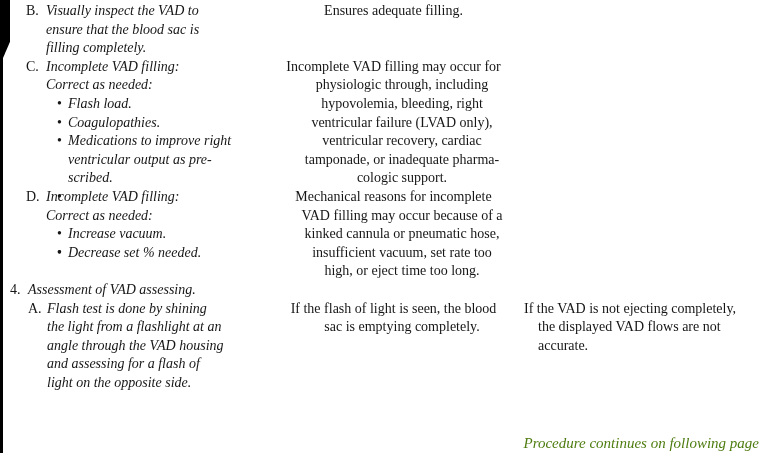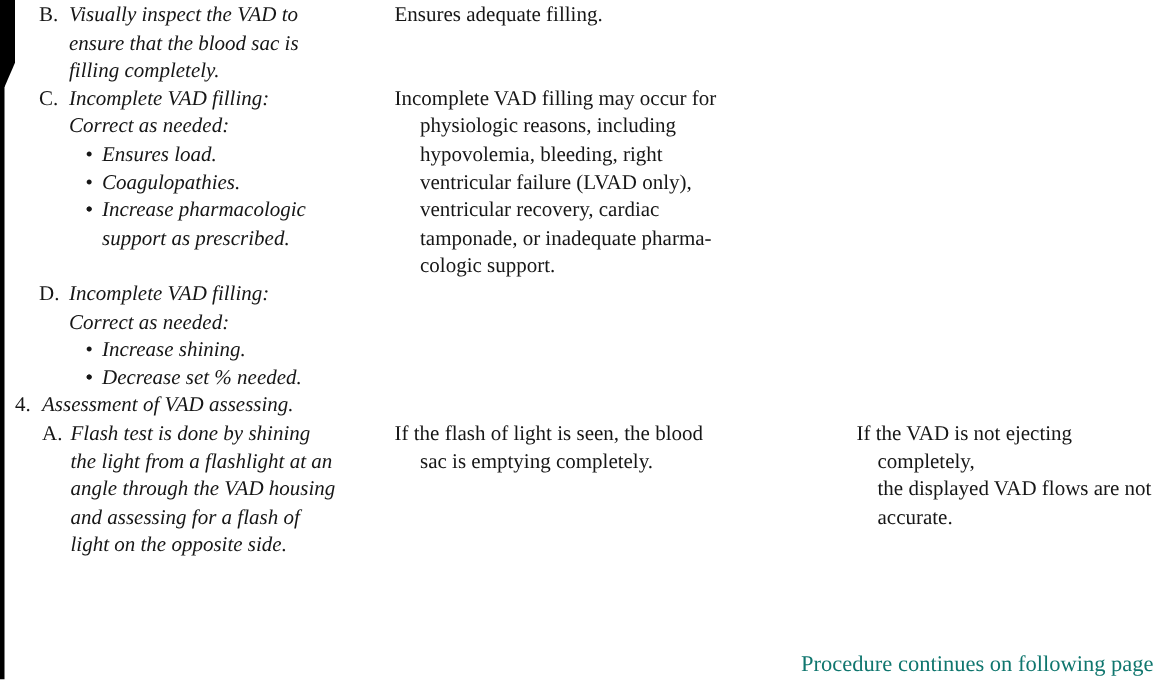--- a/index.html
+++ b/index.html
@@ -14,50 +14,51 @@
     box-sizing: border-box;
     padding-top: 2px;
     font-family: "Liberation Serif", "DejaVu Serif", serif;
     font-size: 14px;
     line-height: 18.6px;
     color: #161616;
   }
   .row { display: flex; align-items: flex-start; }
   .col-steps { width: 253px; margin-left: 10px; flex: none; }
   .col-rationale { width: 261px; flex: none; }
-  .col-considerations { flex: 1; min-width: 0; padding-right: 2px; margin-left: 47px; }
+  .col-considerations { flex: 1; min-width: 0; padding-right: 2px; }
 
   .lines { white-space: pre-line; font-style: italic; }
 
   
-  .hang17 { padding-left: 17px; text-indent: -17px; white-space: pre-line; }
+  .hang17 { padding-left: 17px; text-indent: -17px; white-space: pre-line; text-align: center; }
   .hang14 { padding-left: 14px; text-indent: -14px; white-space: pre-line; }
 
   
   .lettered { position: relative; padding-left: 36px; }
   .lettered > .marker { position: absolute; left: 16px; top: 0; }
 
   
   .sublettered { position: relative; padding-left: 37px; }
   .sublettered > .marker { position: absolute; left: 18px; top: 0; }
 
   
   .numbered { position: relative; padding-left: 18px; }
   .numbered > .marker { position: absolute; left: 0; top: 0; }
 
   
   .bullet-item { position: relative; padding-left: 58px; }
   .bullet-item > .bmark { position: absolute; left: 47px; top: 0; }
 
   .footer {
     position: absolute;
-    top: 435px; right: 2px;
+    top: 435px; right: 12px;
     font-family: "Liberation Serif", "DejaVu Serif", serif;
+    font-style: italic;
     font-size: 15px;
-    color: #0f766e;
+    color: #4d7c0f;
   }
 
   
   .bar-thin  { position: absolute; left: 0; top: 0; width: 3px; height: 453px; background: #000; }
   .bar-thick { position: absolute; left: 0; top: 0; width: 10px; height: 58px; background: #000;
                clip-path: polygon(0 0, 100% 0, 100% 72%, 30% 100%, 0 100%); }
 </style>
 </head>
 <body>
 
@@ -83,65 +84,73 @@
 
   <div class="row">
     <div class="col-steps">
       <div class="lettered">
         <span class="marker">C.</span>
         <div class="lines">Incomplete VAD filling:
 Correct as needed:</div>
       </div>
       <div class="bullet-item">
         <span class="bmark">•</span>
-        <div class="lines">Ensures load.</div>
+        <div class="lines">Flash load.</div>
       </div>
       <div class="bullet-item">
         <span class="bmark">•</span>
         <div class="lines">Coagulopathies.</div>
       </div>
       <div class="bullet-item">
         <span class="bmark">•</span>
+        <div class="lines">Medications to improve right
+ventricular output as pre-
+scribed.</div>
       </div>
       <div class="bullet-item">
         <span class="bmark">•</span>
-        <div class="lines">Increase pharmacologic
-support as prescribed.</div>
       </div>
     </div>
     <div class="col-rationale">
       <div class="hang17">Incomplete VAD filling may occur for
-physiologic reasons, including
+physiologic through, including
 hypovolemia, bleeding, right
 ventricular failure (LVAD only),
 ventricular recovery, cardiac
 tamponade, or inadequate pharma-
 cologic support.</div>
     </div>
     <div class="col-considerations"></div>
   </div>
 
   <div class="row">
     <div class="col-steps">
       <div class="lettered">
         <span class="marker">D.</span>
         <div class="lines">Incomplete VAD filling:
 Correct as needed:</div>
       </div>
       <div class="bullet-item">
         <span class="bmark">•</span>
-        <div class="lines">Increase shining.</div>
+        <div class="lines">Increase vacuum.</div>
       </div>
       <div class="bullet-item">
         <span class="bmark">•</span>
       </div>
       <div class="bullet-item">
         <span class="bmark">•</span>
         <div class="lines">Decrease set % needed.</div>
       </div>
+    </div>
+    <div class="col-rationale">
+      <div class="hang17">Mechanical reasons for incomplete
+VAD filling may occur because of a
+kinked cannula or pneumatic hose,
+insufficient vacuum, set rate too
+high, or eject time too long.</div>
     </div>
     <div class="col-considerations"></div>
   </div>
 
   <div class="row">
     <div class="col-steps">
       <div class="numbered">
         <span class="marker">4.</span>
         <div class="lines">Assessment of VAD assessing.</div>
       </div>

